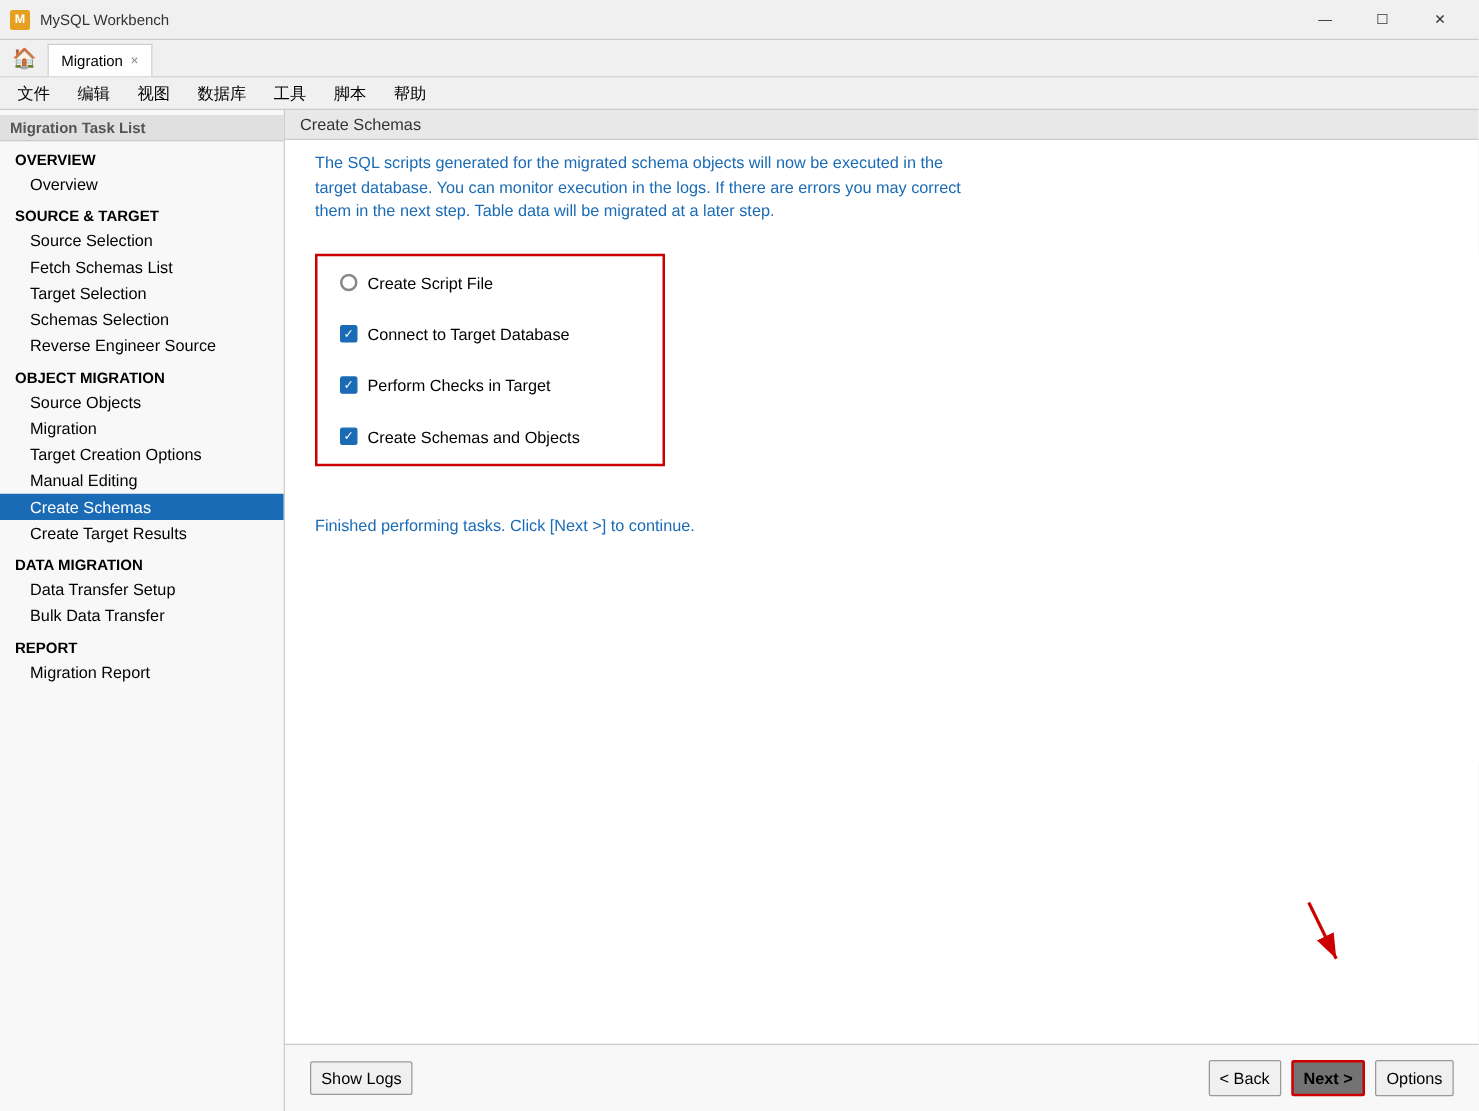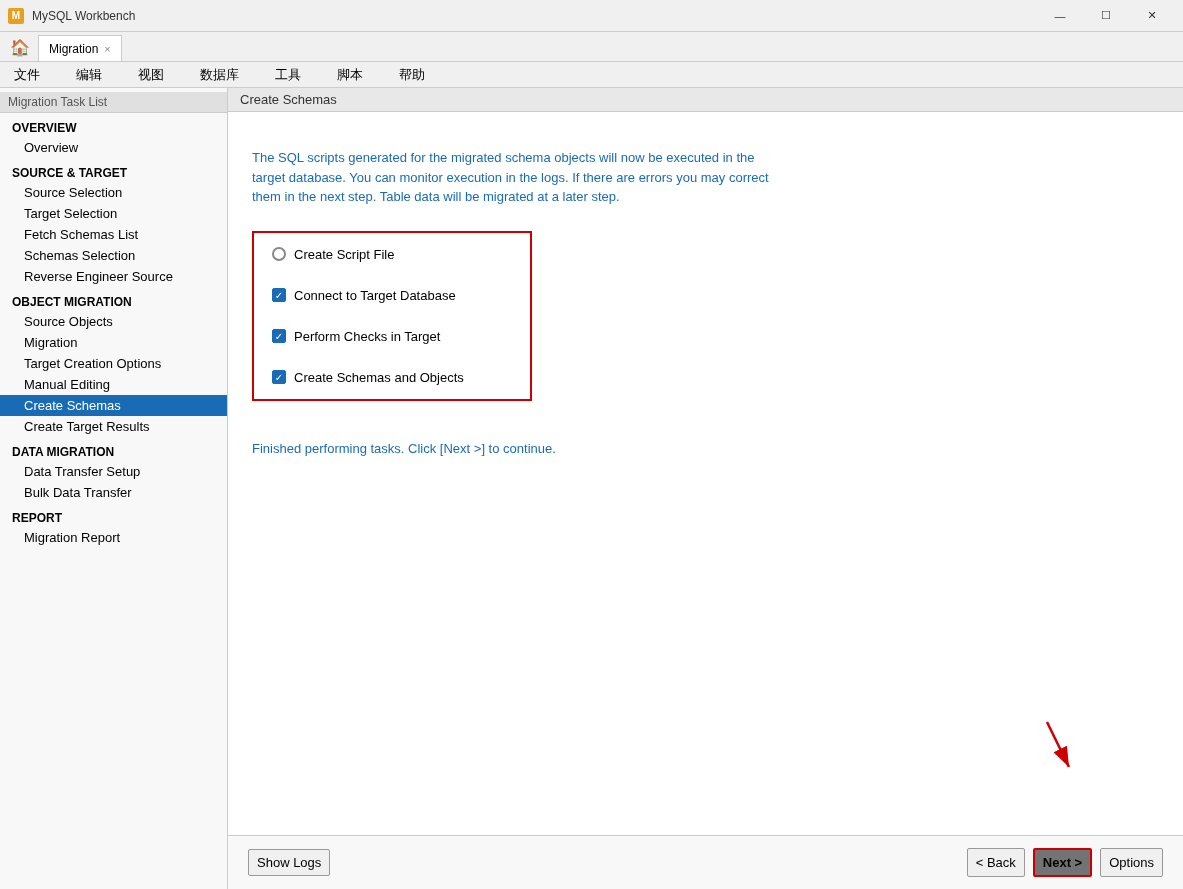--- a/index.html
+++ b/index.html
@@ -65,21 +65,21 @@
     .tab .close-x { font-size: 11px; color: #888; cursor: pointer; }
 
     
     .menu-bar {
       background: #f0f0f0;
       height: 26px;
       display: flex;
       align-items: center;
       padding: 0 4px;
       border-bottom: 1px solid #ccc;
-      gap: 16px;
+      gap: 2px;
     }
     .menu-item {
       padding: 2px 10px;
       font-size: 13px;
       cursor: pointer;
       color: #000;
     }
 
     
     .app-body {
@@ -95,21 +95,21 @@
       border-right: 1px solid #ccc;
       overflow-y: auto;
       padding-top: 4px;
     }
     .sidebar-header-bar {
       background: #e0e0e0;
       padding: 3px 8px;
       font-size: 12px;
       color: #555;
       border-bottom: 1px solid #ccc;
-      font-weight: normal;
+      font-weight: bold;
     }
     .sidebar-section-label {
       font-weight: bold;
       font-size: 12px;
       padding: 8px 12px 2px 12px;
       color: #000;
       display: block;
     }
     .sidebar-item {
       padding: 3px 12px 3px 24px;
@@ -132,21 +132,21 @@
     }
     .content-header {
       background: #e8e8e8;
       padding: 4px 12px;
       font-size: 13px;
       border-bottom: 1px solid #ccc;
       color: #333;
     }
     .content-body {
       flex: 1;
-      padding: 36px 24px;
+      padding: 8px 24px;
       overflow-y: auto;
       position: relative;
     }
 
     
     .desc-text {
       font-size: 13px;
       color: #1a6bb5;
       line-height: 1.5;
       margin-bottom: 24px;
@@ -270,22 +270,22 @@
   <div class="sidebar">
     <div class="sidebar-header-bar">
       <span>Migration Task List</span>
     </div>
 
     <span class="sidebar-section-label">OVERVIEW</span>
     <div class="sidebar-item">Overview</div>
 
     <span class="sidebar-section-label">SOURCE &amp; TARGET</span>
     <div class="sidebar-item">Source Selection</div>
+    <div class="sidebar-item">Fetch Schemas List</div>
     <div class="sidebar-item">Target Selection</div>
-    <div class="sidebar-item">Fetch Schemas List</div>
     <div class="sidebar-item">Schemas Selection</div>
     <div class="sidebar-item">Reverse Engineer Source</div>
 
     <span class="sidebar-section-label">OBJECT MIGRATION</span>
     <div class="sidebar-item">Source Objects</div>
     <div class="sidebar-item">Migration</div>
     <div class="sidebar-item">Target Creation Options</div>
     <div class="sidebar-item">Manual Editing</div>
     <div class="sidebar-item active">Create Schemas</div>
     <div class="sidebar-item">Create Target Results</div>

